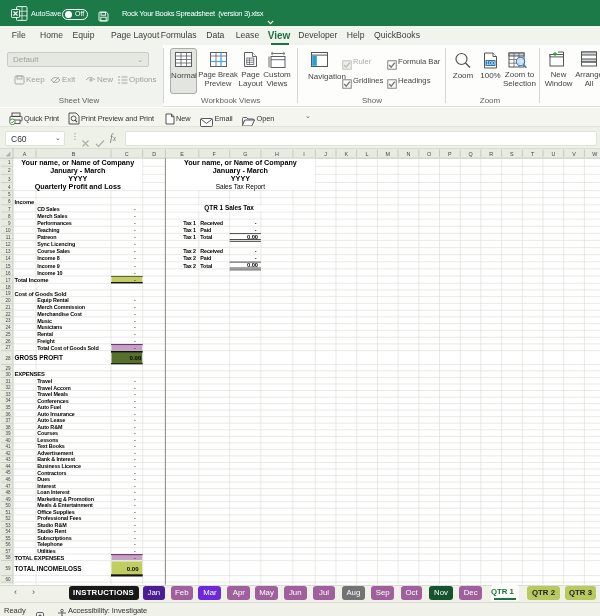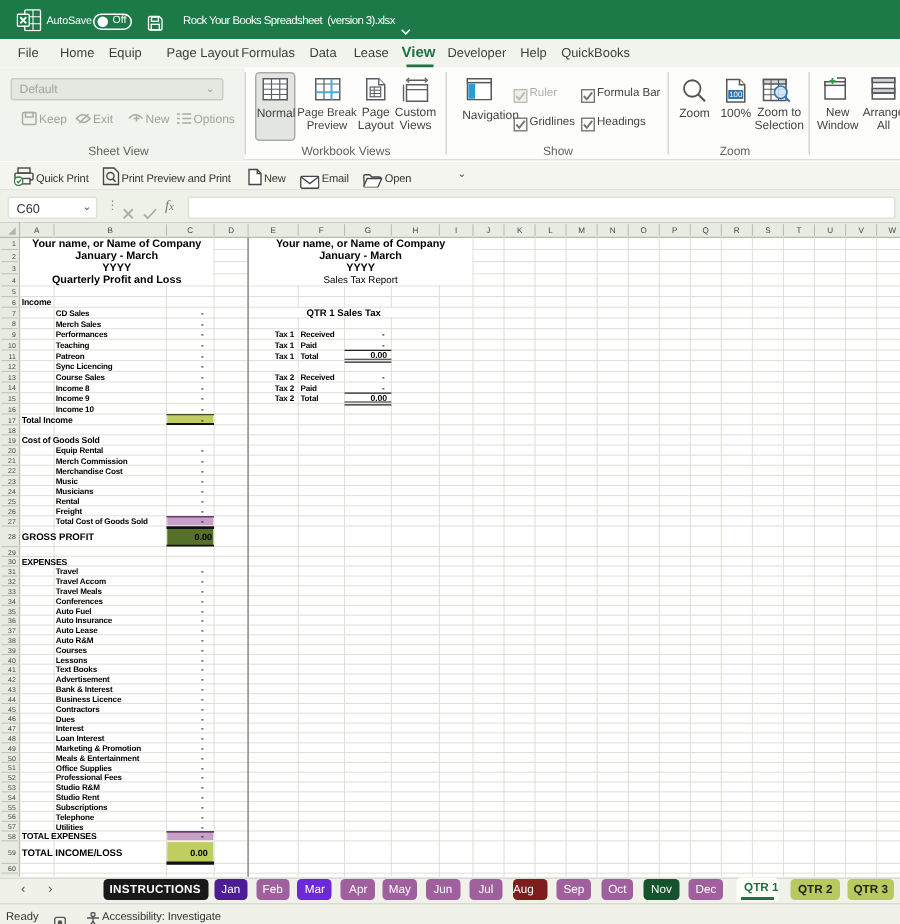--- a/index.html
+++ b/index.html
@@ -623,26 +623,26 @@
 <div class="ab" style="left:14px;top:587px;font-size:9px;color:#555">‹</div>
 <div class="ab" style="left:32px;top:587px;font-size:9px;color:#555">›</div>
 <div class="ab" style="left:68.5px;top:586px;width:70px;height:13.5px;background:#191919;border-radius:3px;color:#fff;font-size:7.8px;font-weight:bold;text-align:center;line-height:13.5px;letter-spacing:0.2px">INSTRUCTIONS</div>
 <div class="ab" style="left:142.7px;top:586px;width:22.3px;height:13.5px;background:#4c1d95;border-radius:3px;color:#fff;font-size:7.8px;text-align:center;line-height:13px">Jan</div>
 <div class="ab" style="left:170.5px;top:586px;width:22.5px;height:13.5px;background:#a0609e;border-radius:3px;color:#fff;font-size:7.8px;text-align:center;line-height:13px">Feb</div>
 <div class="ab" style="left:198.3px;top:586px;width:23.2px;height:13.5px;background:#6d28d9;border-radius:3px;color:#fff;font-size:7.8px;text-align:center;line-height:13px">Mar</div>
 <div class="ab" style="left:227.3px;top:586px;width:23px;height:13.5px;background:#a0609e;border-radius:3px;color:#fff;font-size:7.8px;text-align:center;line-height:13px">Apr</div>
 <div class="ab" style="left:255.0px;top:586px;width:23.0px;height:13.5px;background:#a0609e;border-radius:3px;color:#fff;font-size:7.8px;text-align:center;line-height:13px">May</div>
 <div class="ab" style="left:284.0px;top:586px;width:22.5px;height:13.5px;background:#a0609e;border-radius:3px;color:#fff;font-size:7.8px;text-align:center;line-height:13px">Jun</div>
 <div class="ab" style="left:312.7px;top:586px;width:22.6px;height:13.5px;background:#a0609e;border-radius:3px;color:#fff;font-size:7.8px;text-align:center;line-height:13px">Jul</div>
-<div class="ab" style="left:342.0px;top:586px;width:22.7px;height:13.5px;background:#7f1d1d;border-radius:3px;color:#fff;font-size:7.8px;text-align:left;line-height:13px">Aug</div>
+<div class="ab" style="left:342.0px;top:586px;width:22.7px;height:13.5px;background:#737373;border-radius:3px;color:#fff;font-size:7.8px;text-align:center;line-height:13px">Aug</div>
 <div class="ab" style="left:371.3px;top:586px;width:22.7px;height:13.5px;background:#a0609e;border-radius:3px;color:#fff;font-size:7.8px;text-align:center;line-height:13px">Sep</div>
 <div class="ab" style="left:401.2px;top:586px;width:20.8px;height:13.5px;background:#a0609e;border-radius:3px;color:#fff;font-size:7.8px;text-align:center;line-height:13px">Oct</div>
 <div class="ab" style="left:429.2px;top:586px;width:23.5px;height:13.5px;background:#14532d;border-radius:3px;color:#fff;font-size:7.8px;text-align:center;line-height:13px">Nov</div>
 <div class="ab" style="left:459.3px;top:586px;width:22.7px;height:13.5px;background:#a0609e;border-radius:3px;color:#fff;font-size:7.8px;text-align:center;line-height:13px">Dec</div>
-<div class="ab" style="left:491px;top:585px;width:28px;height:16px;background:#fdfef7;border-radius:3px 3px 0 0;color:#1e7145;font-size:7.8px;font-weight:bold;text-align:right;line-height:13px">QTR 1</div>
+<div class="ab" style="left:491px;top:585px;width:28px;height:16px;background:#fdfef7;border-radius:3px 3px 0 0;color:#1e7145;font-size:7.8px;font-weight:bold;text-align:left;line-height:13px">QTR 1</div>
 <div class="ab" style="left:494px;top:597.5px;width:22px;height:2px;background:#1e7145"></div>
 <div class="ab" style="left:527px;top:586px;width:33px;height:13.5px;background:#b8c95d;border-radius:3px;color:#222;font-size:7.8px;font-weight:bold;text-align:center;line-height:13px">QTR 2</div>
 <div class="ab" style="left:565px;top:586px;width:31px;height:13.5px;background:#b8c95d;border-radius:3px;color:#222;font-size:7.8px;font-weight:bold;text-align:center;line-height:13px">QTR 3</div>
 <div class="ab" style="left:0;top:601.5px;width:600px;height:14.5px;background:#f0f2ea;border-top:1px solid #d8dbd2"></div>
 <div class="ab" style="left:4px;top:605.5px;font-size:7.5px;color:#333">Ready</div>
 <div class="ab" style="left:36px;top:606px"><svg width="8" height="8" viewBox="0 0 8 8" style="" xmlns="http://www.w3.org/2000/svg">
       <rect x="0.5" y="0.5" width="7" height="7" rx="1.4" fill="none" stroke="#555" stroke-width="0.9"></rect>
       <circle cx="4" cy="4" r="1.5" fill="#555"></circle>
     </svg></div>
 <div class="ab" style="left:57px;top:604.5px"><svg width="10" height="10" viewBox="0 0 10 10" style="" xmlns="http://www.w3.org/2000/svg">

